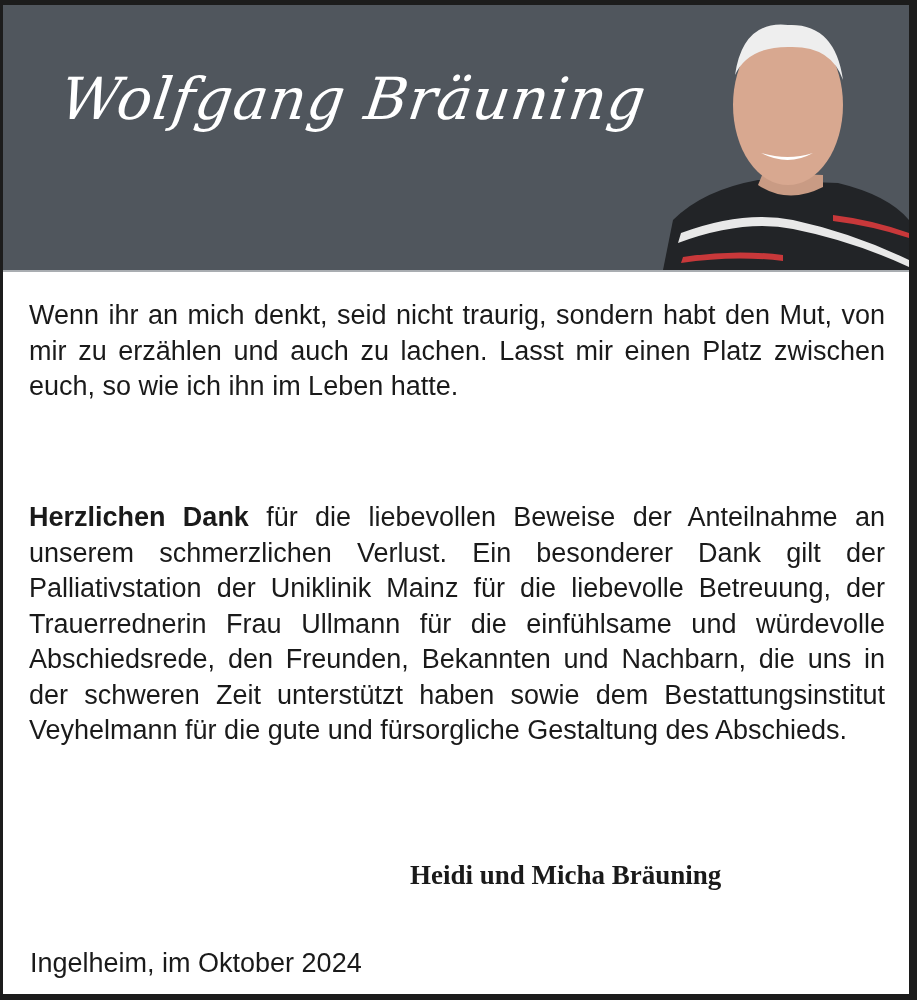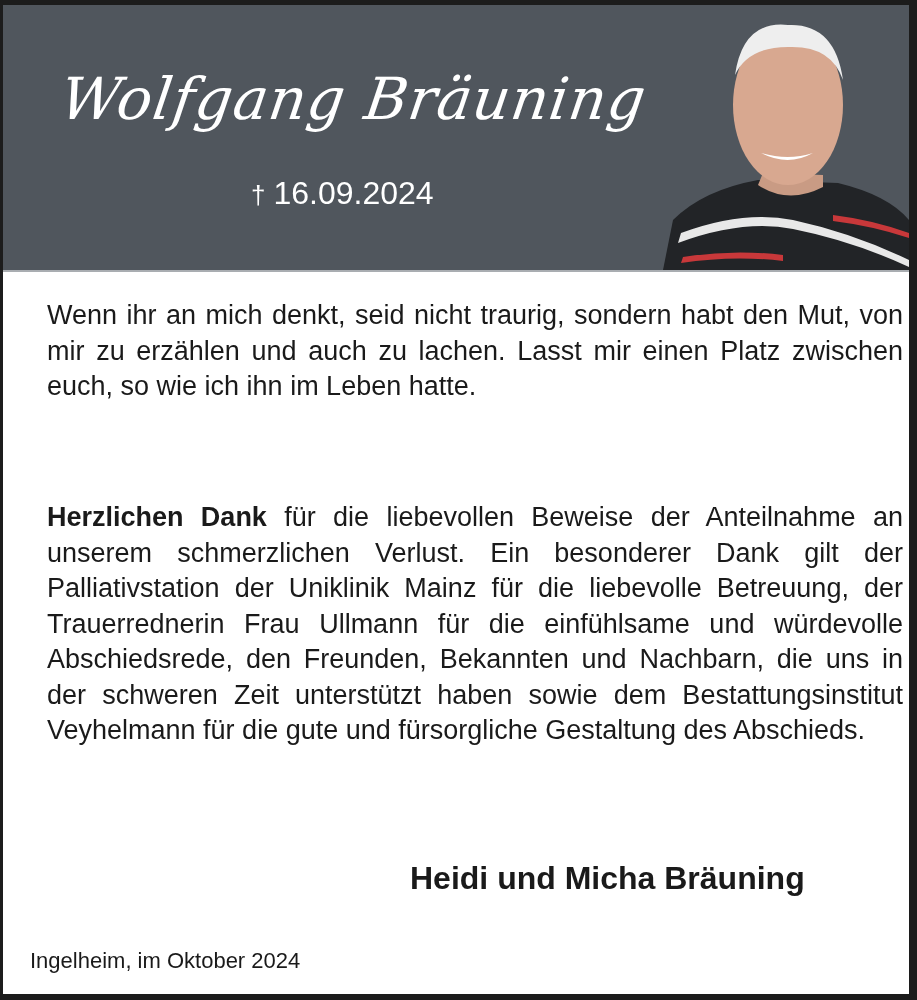--- a/index.html
+++ b/index.html
@@ -4,37 +4,34 @@
 <style>
   html,body{margin:0;padding:0;background:#1c1c1c;}
   body{width:917px;height:1000px;position:relative;overflow:hidden;}
   .frame{position:absolute;left:3px;top:5px;width:906px;height:989px;background:#ffffff;}
   .header{position:absolute;left:0;top:0;width:906px;height:265px;background:#50565d;overflow:hidden;}
   .name{position:absolute;left:58px;top:60px;font-family:"DejaVu Serif",serif;font-style:italic;font-size:58px;color:#ffffff;letter-spacing:1px;transform:skewX(-8deg);}
   .date{position:absolute;left:248px;top:170px;font-family:"Liberation Sans",sans-serif;font-size:32px;color:#ffffff;}
   .date .cross{font-size:26px;margin-right:8px;}
   .photo{position:absolute;left:660px;top:0;width:246px;height:265px;}
   .divider{position:absolute;left:0;top:265px;width:906px;height:2px;background:#a9adb1;}
-  .body-text{position:absolute;left:44px;width:856px;font-family:"Liberation Sans",sans-serif;color:#1a1a1a;font-size:27px;line-height:35.5px;text-align:justify;}
+  .body-text{position:absolute;left:26px;width:856px;font-family:"Liberation Sans",sans-serif;color:#1a1a1a;font-size:27px;line-height:35.5px;text-align:justify;}
   .p1{top:293px;}
   .p2{top:447px;margin-top:48px;}
   .p3{top:746px;text-align:left;}
   .p2 b{font-weight:bold;}
-  .sig{position:absolute;left:407px;top:855px;font-family:Liberation Sans, sans-serif;font-weight:bold;font-size:32px;color:#1a1a1a;}
-  .place{position:absolute;left:27px;top:943px;font-family:"Liberation Sans",sans-serif;font-size:22px;color:#1a1a1a;}
+  .sig{position:absolute;left:407px;top:855px;font-family:Liberation Serif, serif;font-weight:bold;font-size:27px;color:#1a1a1a;}
+  .place{position:absolute;left:27px;top:943px;font-family:"Liberation Sans",sans-serif;font-size:27px;color:#1a1a1a;}
 </style>
 </head>
 <body>
 
 <div class="frame">
   <div class="header">
     <div class="name">Wolfgang Bräuning</div>
-    <div class="date">
-      <span class="cross">†</span><span>16.09.2024</span>
-    </div>
     <svg class="photo" viewBox="0 0 246 265">
       <rect width="246" height="265" fill="#50565d"></rect>
       <path d="M0 265 L10 215 Q40 185 95 175 L175 178 Q225 190 246 215 L246 265 Z" fill="#222427"></path>
       <path d="M18 228 Q80 205 130 215 Q190 228 246 255 L246 262 Q190 236 130 224 Q80 214 15 238 Z" fill="#e8e8e8"></path>
       <path d="M170 210 Q210 215 246 228 L246 233 Q210 221 170 216 Z" fill="#c8383a"></path>
       <path d="M20 252 Q70 244 120 250 L120 256 Q70 250 18 258 Z" fill="#c8383a"></path>
       <path d="M95 180 Q125 200 160 182 L160 170 L100 168 Z" fill="#c99b84"></path>
       <ellipse cx="125" cy="100" rx="55" ry="80" fill="#d8a890"></ellipse>
       <path d="M72 70 Q80 15 125 20 Q172 18 180 75 Q168 40 125 42 Q85 42 72 70 Z" fill="#eeeeee"></path>
       <path d="M98 148 Q125 162 150 148 Q125 156 98 148 Z" fill="#ffffff"></path>

